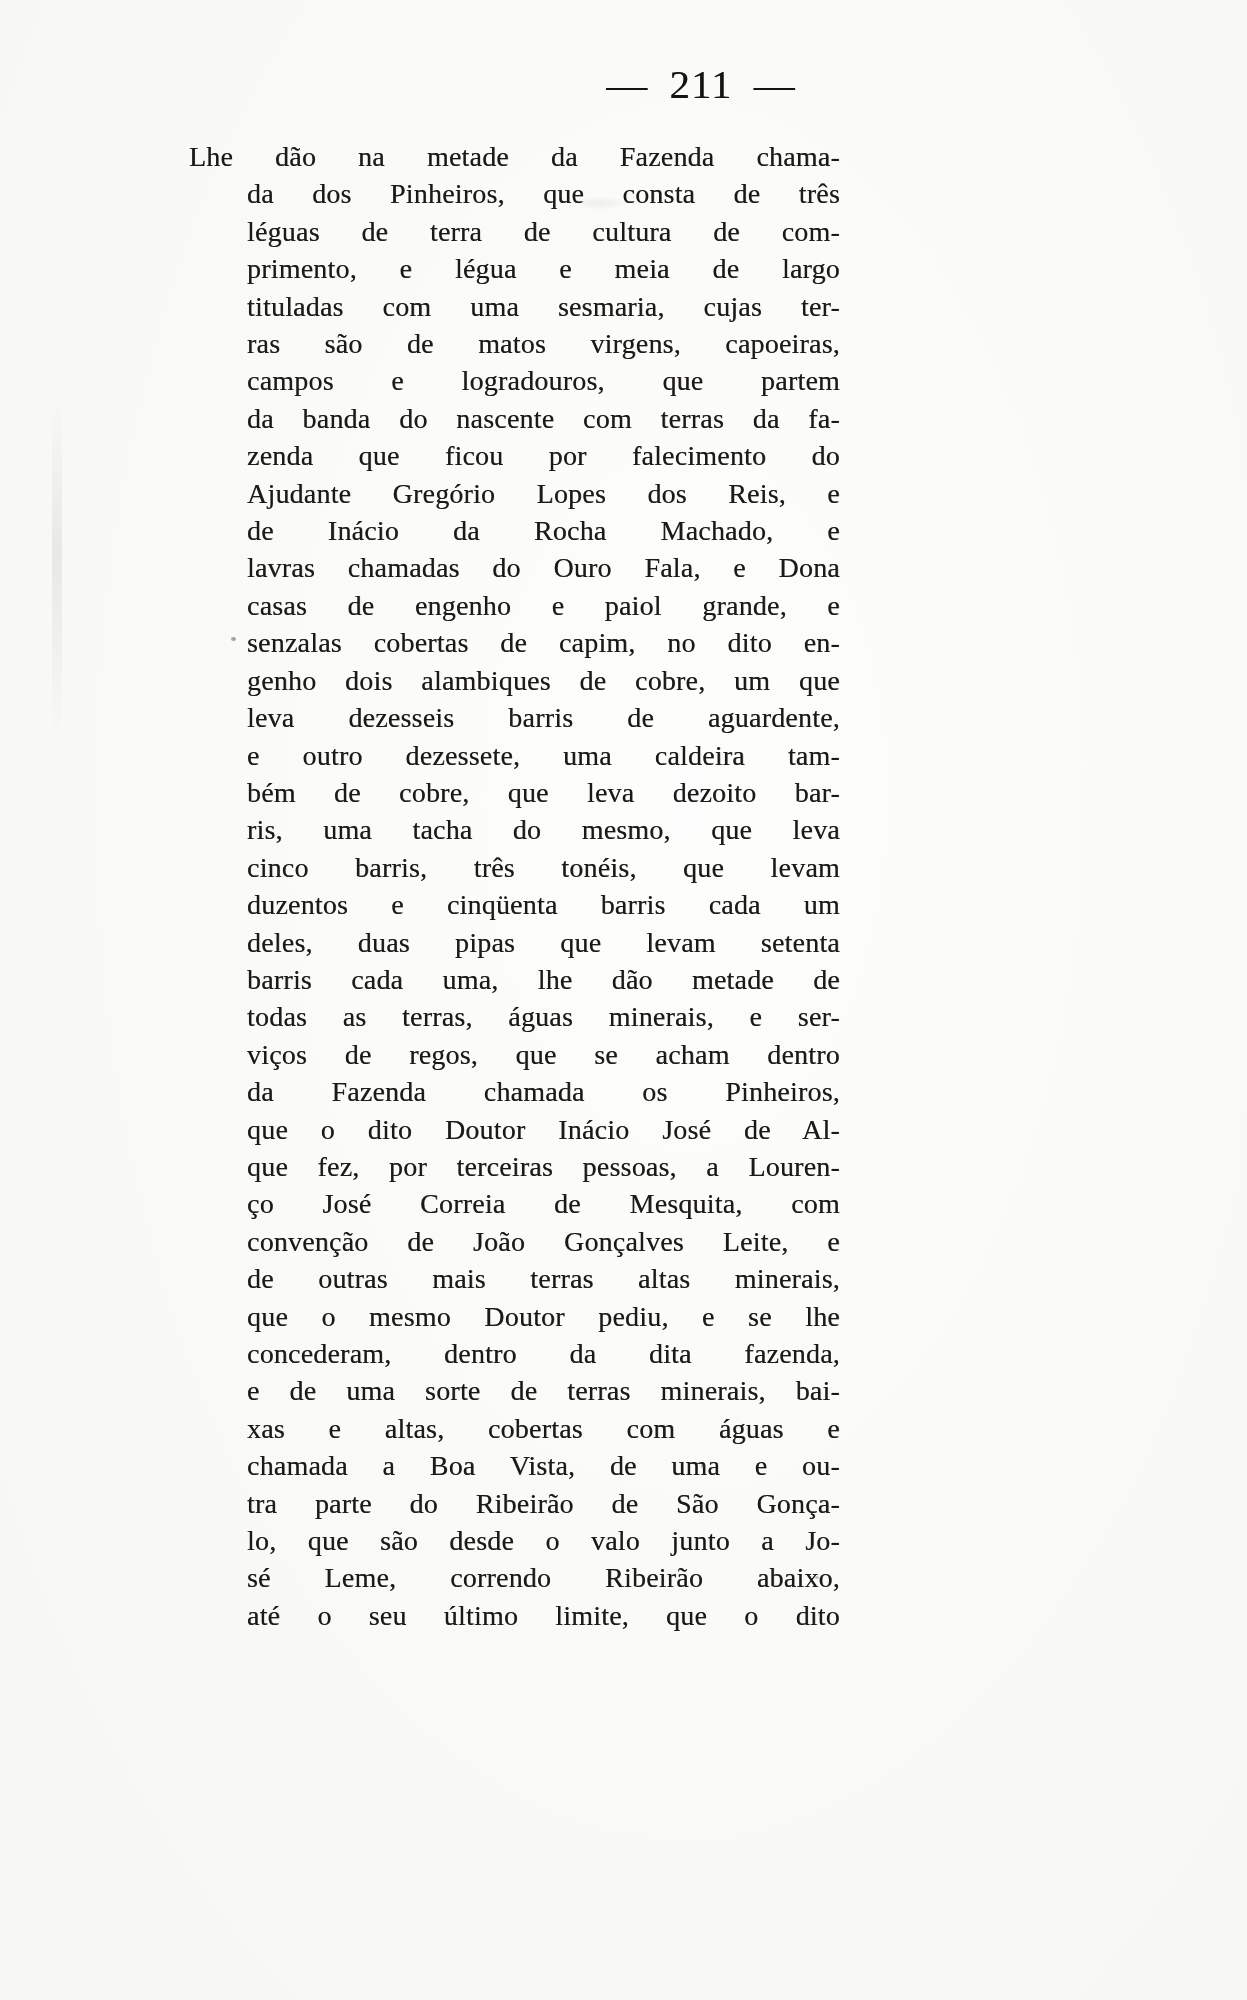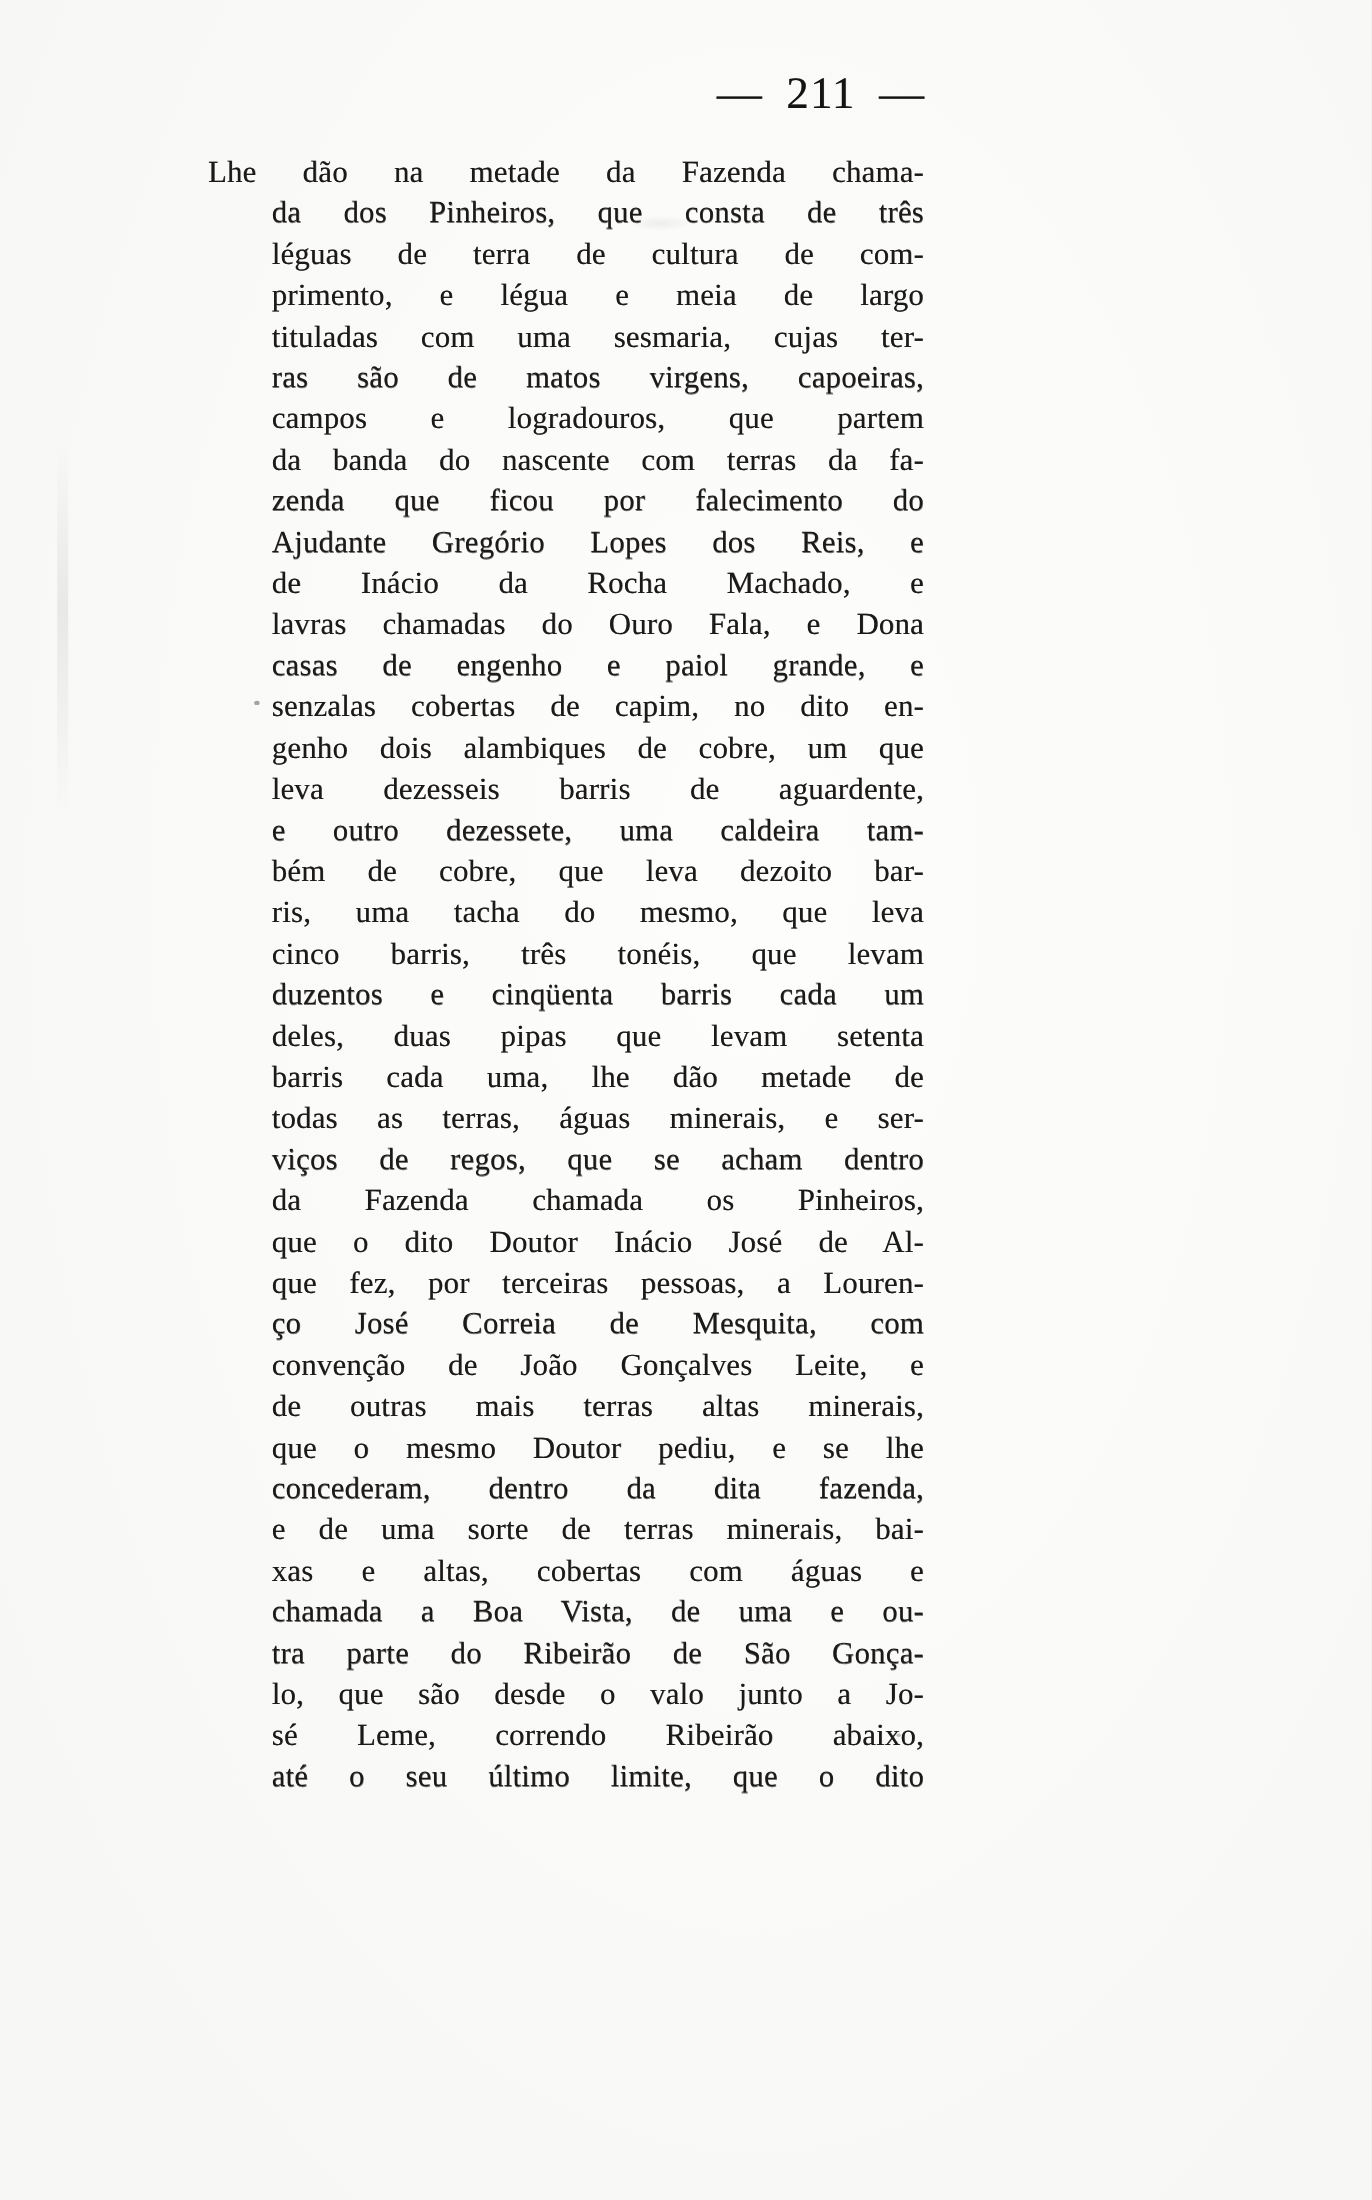--- a/index.html
+++ b/index.html
@@ -23,21 +23,21 @@
     color: var(--ink);
   }
   
   .pageno {
     position: absolute;
     top: 64px;
     left: 561px;
     width: 280px;
     line-height: 1;
     font-size: 41px;
-    text-align: right;
+    text-align: center;
     word-spacing: 10px;
     letter-spacing: 1px;
     color: #161412;
     text-shadow: 0.3px 0.3px 0.5px rgba(20,18,16,0.55);
     white-space: nowrap;
   }
   
   .text-block {
     position: absolute;
     top: 138px;

